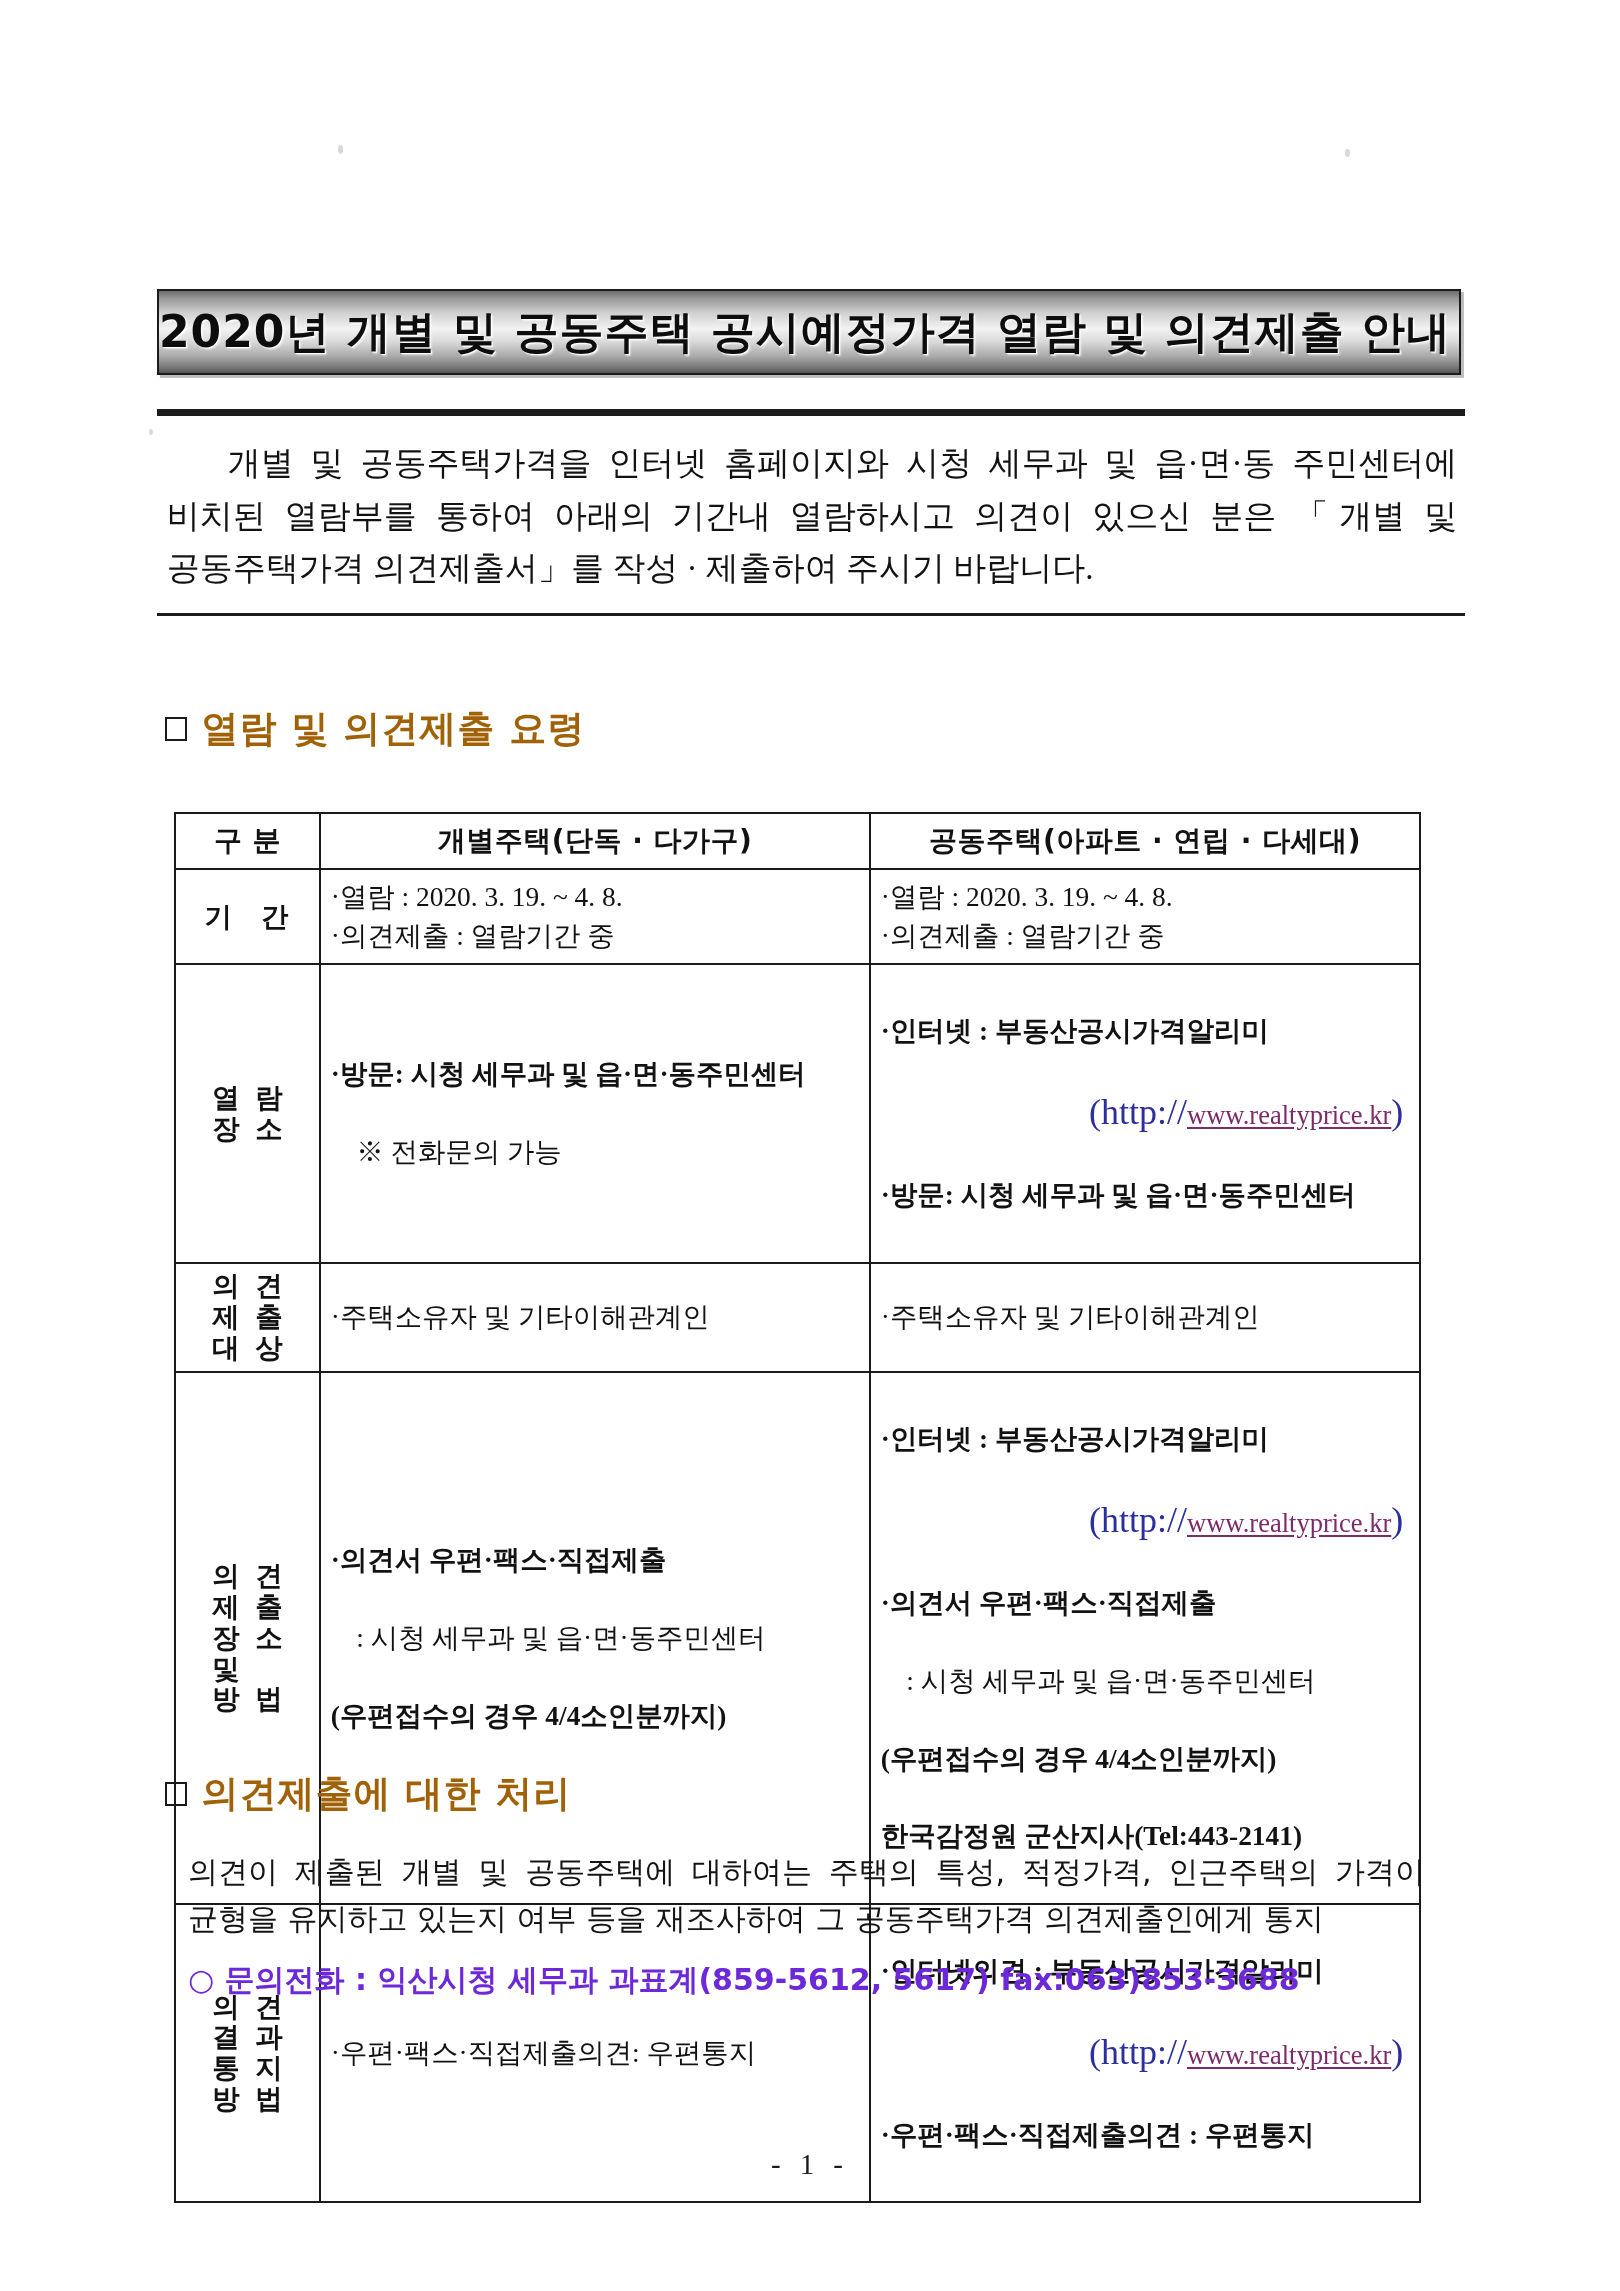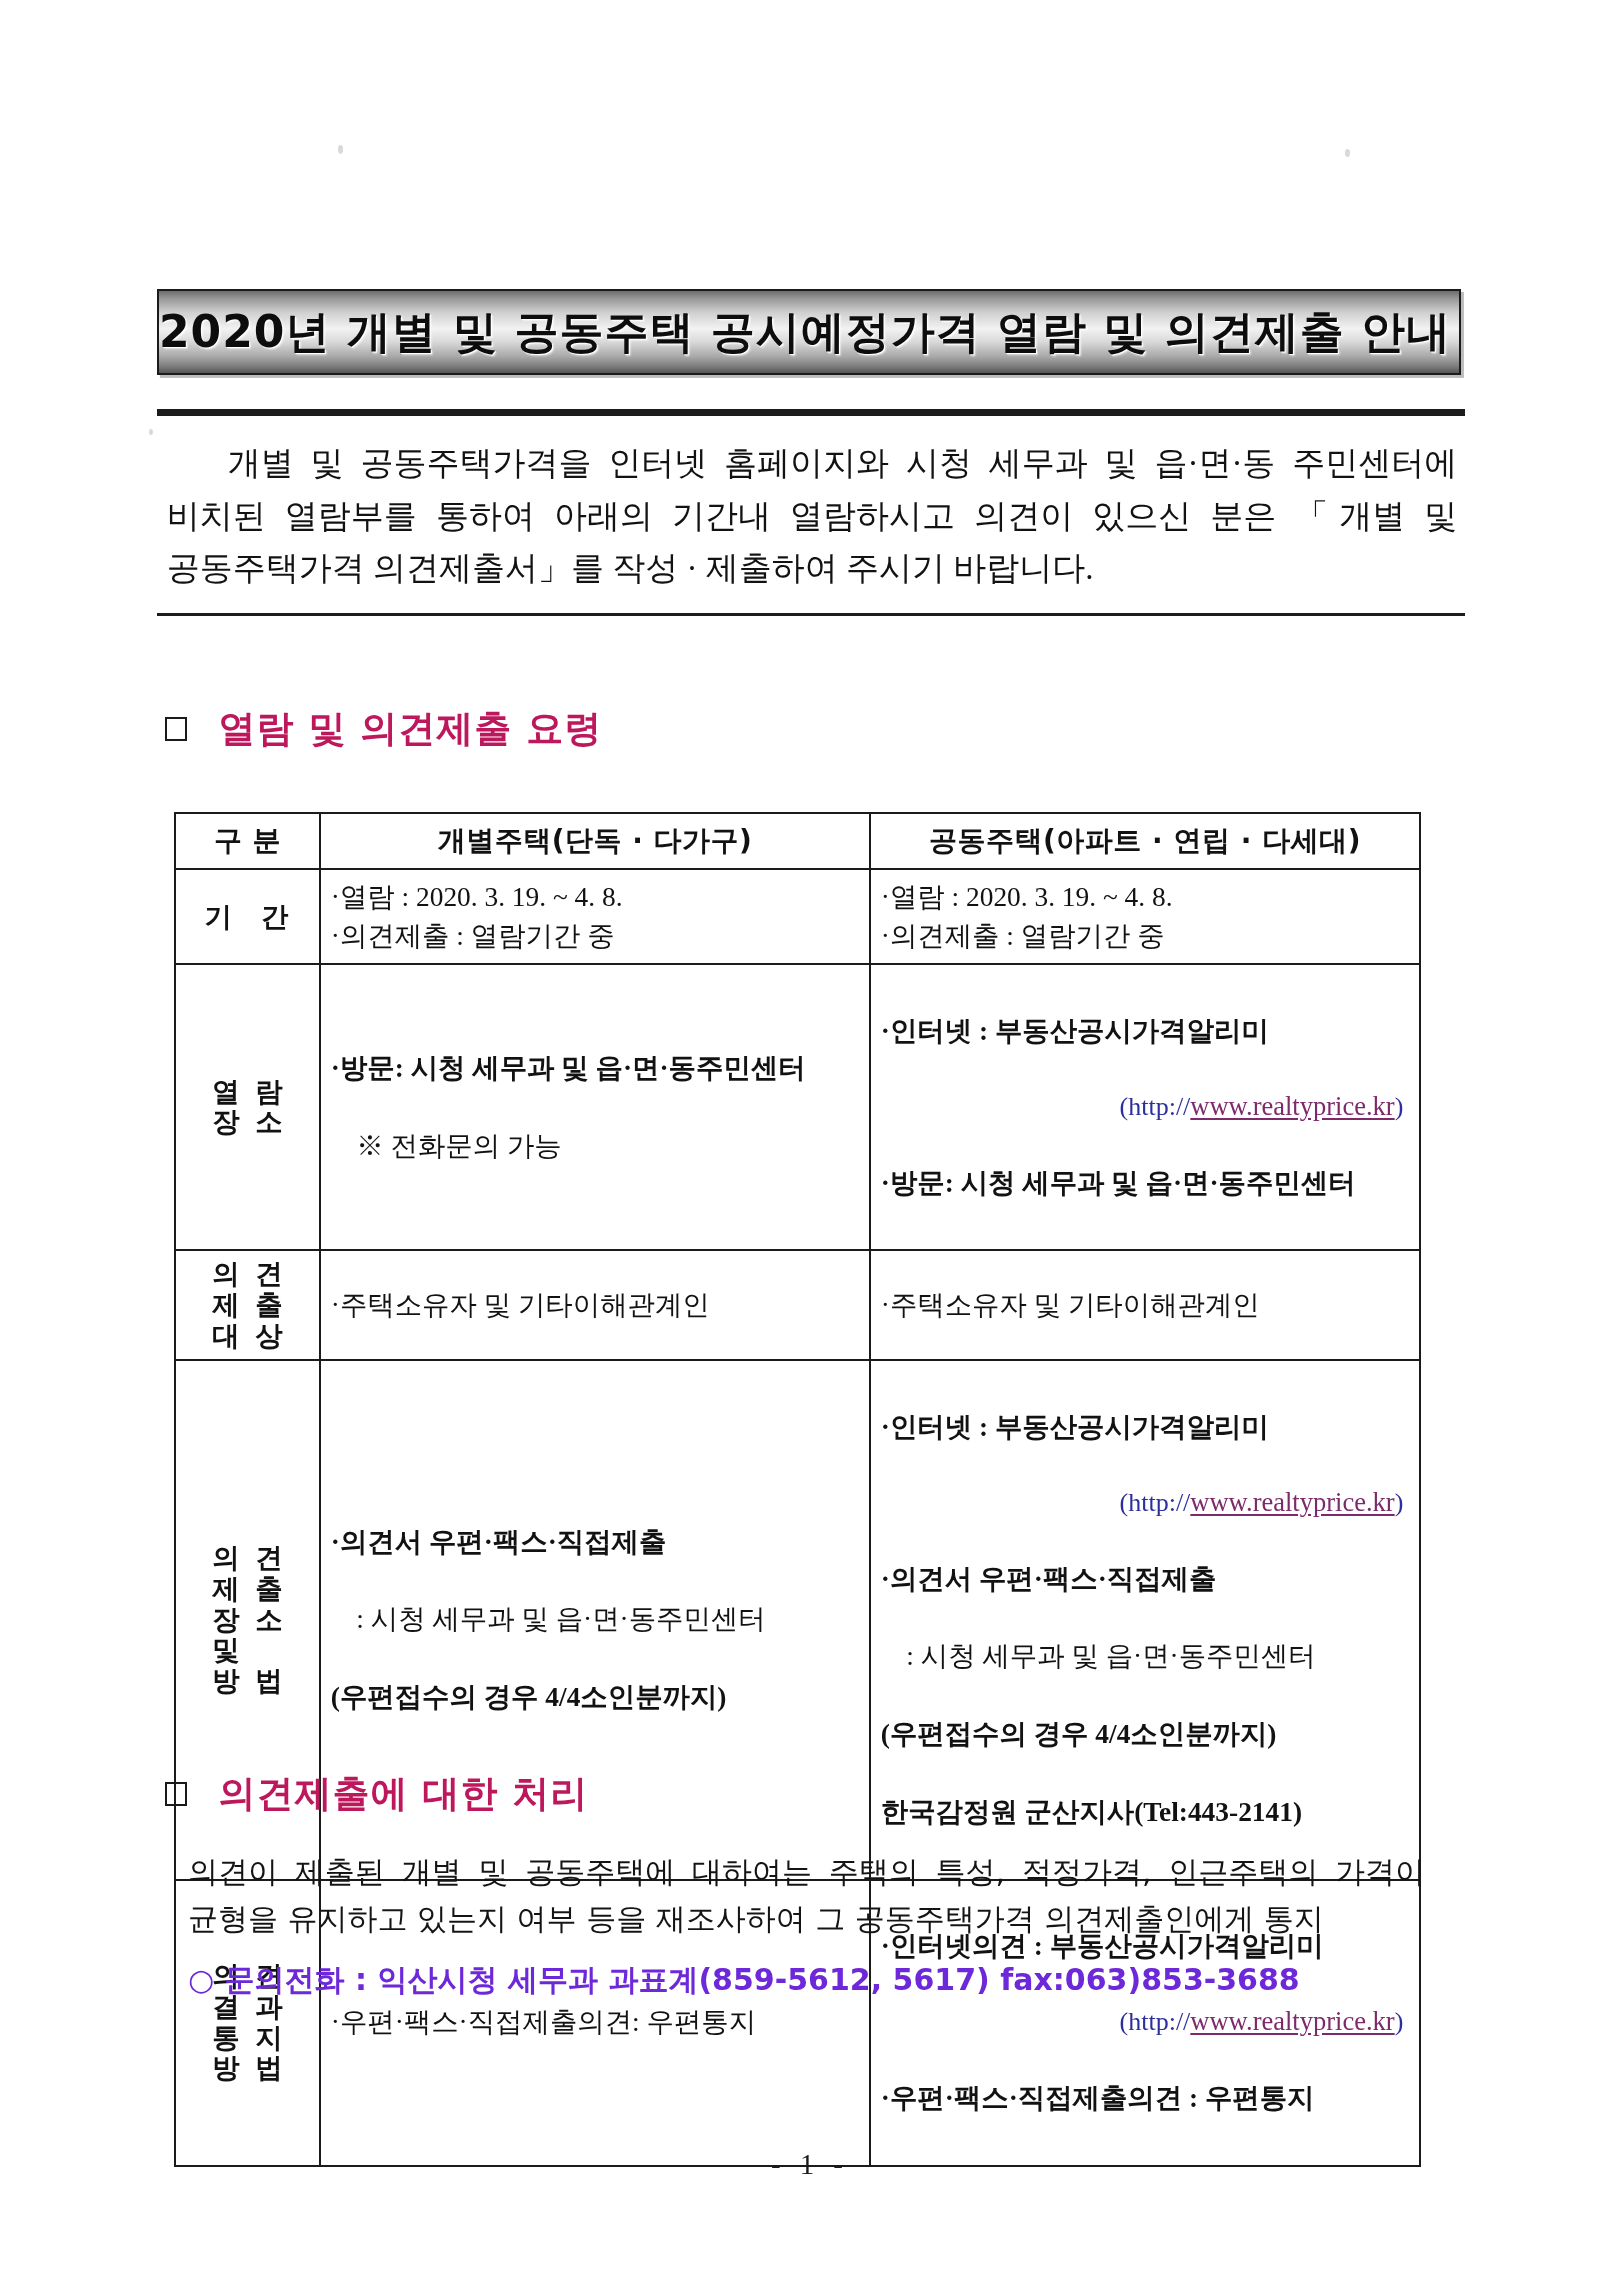--- a/index.html
+++ b/index.html
@@ -94,26 +94,26 @@
     word-break: keep-all;
     color: #121212;
   }
 
   
   .section-heading {
     position: absolute;
     font-family: "DejaVu Sans", "Liberation Sans", sans-serif;
     font-weight: bold;
     font-size: 37px;
-    color: #be185d;
+    color: #a16207;
     letter-spacing: 1px;
     white-space: nowrap;
     display: flex;
     align-items: center;
-    gap: 32px;
+    gap: 15px;
   }
   .sq-bullet {
     display: inline-block;
     width: 21.6px;
     height: 24.5px;
     border: 2.9px solid #1a1a1a;
     box-sizing: border-box;
   }
   #heading-1 { left: 165px; top: 704px; }
   #heading-2 { left: 165px; top: 1769px; }
@@ -184,21 +184,21 @@
   }
   .cell-body .lead { display: block; font-weight: bold; }
   .cell-body .ind1 { display: block; padding-left: 25.5px; }
   .cell-body .url-line {
     display: block;
     text-align: right;
     padding-right: 5.9px;
     margin-top: -2.9px;
     margin-bottom: -1px;
   }
-  .url-paren { color: #2b2f9e; font-size: 26px; }
+  .url-paren { color: #2b2f9e; font-size: 36px; }
   .url-link  {
     color: #7d2a6a;
     font-size: 26.5px;
     text-decoration: underline;
     text-underline-offset: 2.9px;
   }
 
   
   .body-para {
     position: absolute;

